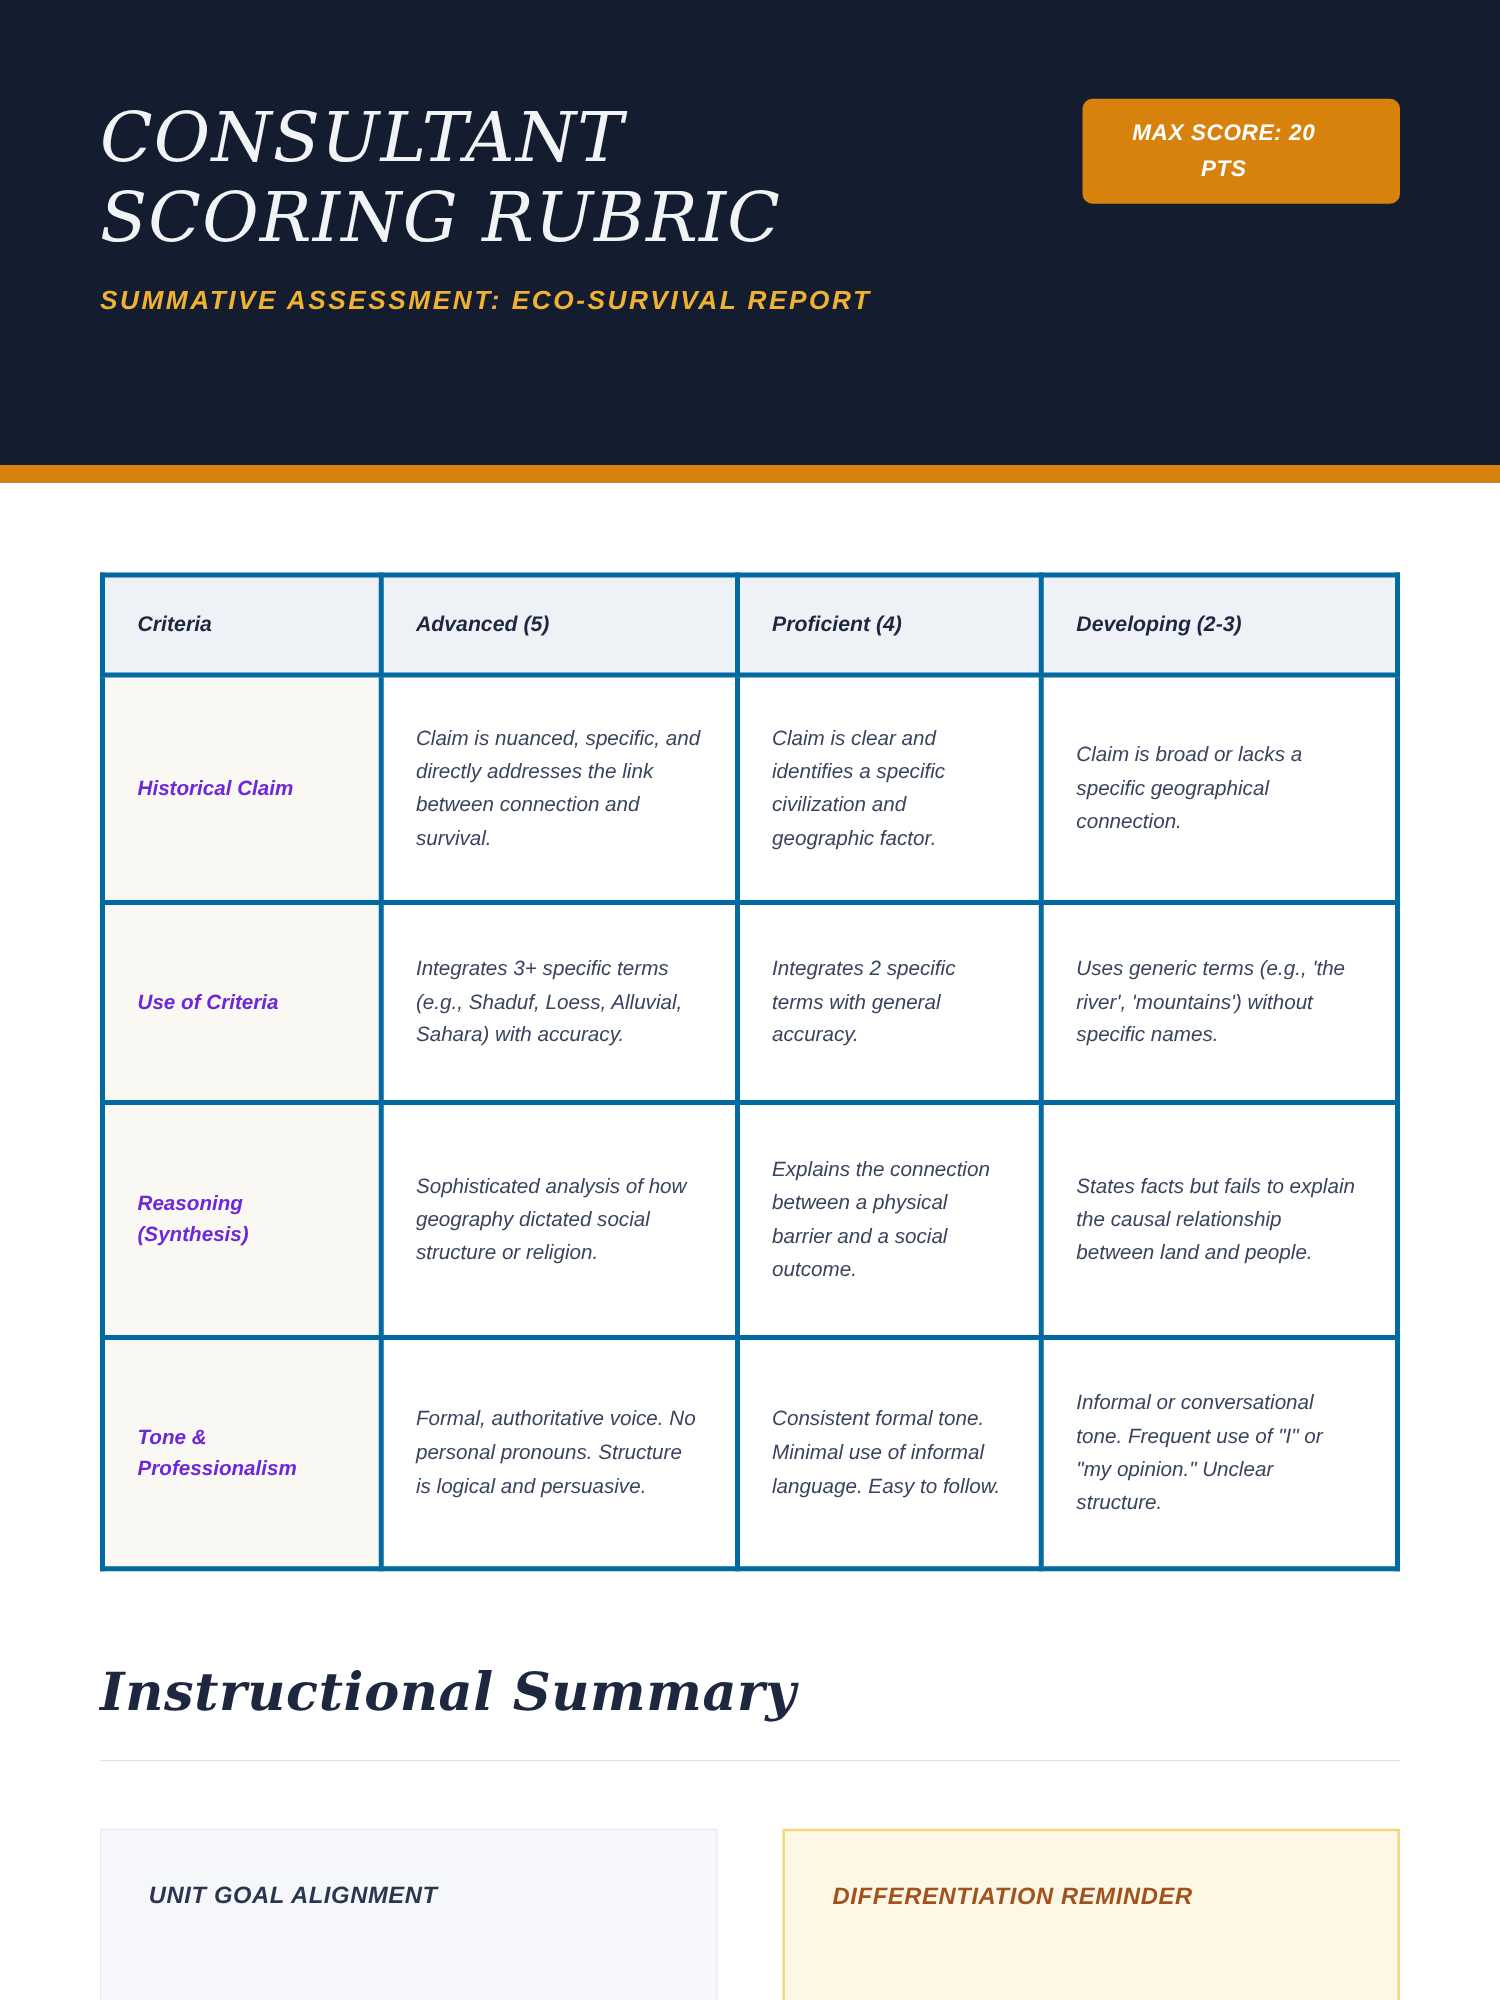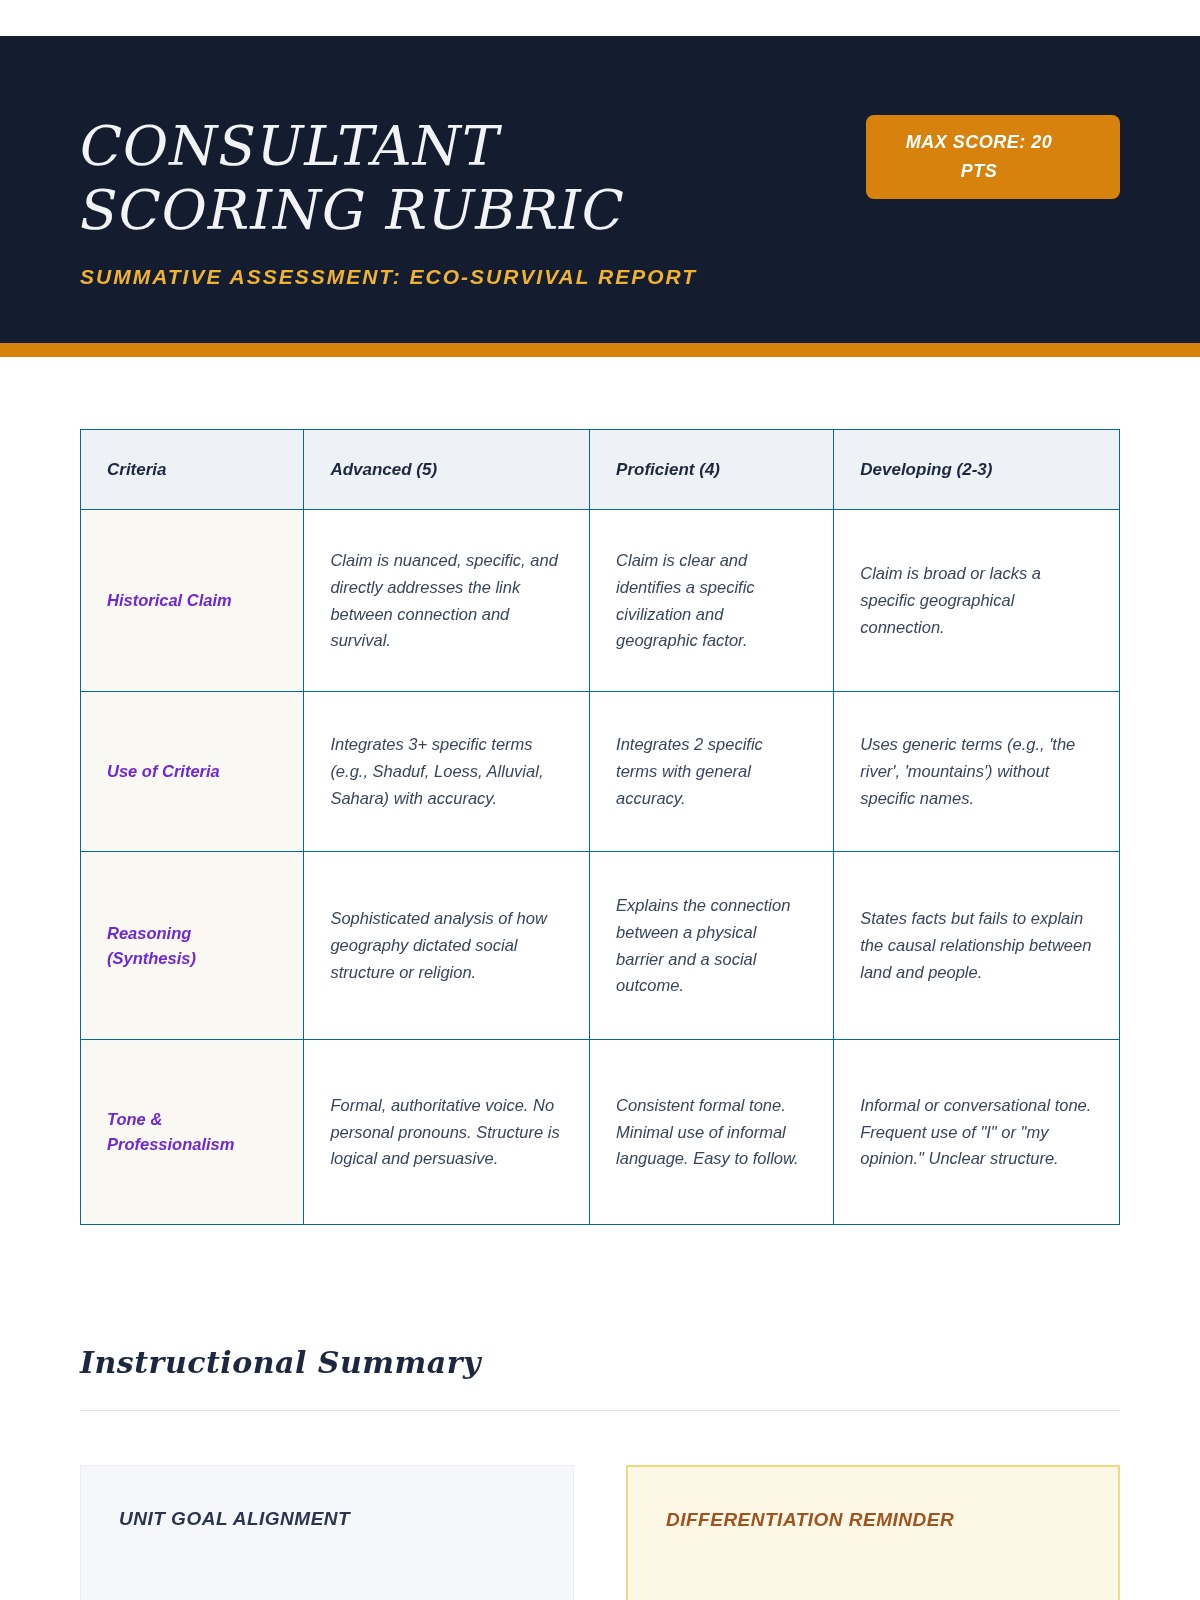--- a/index.html
+++ b/index.html
@@ -9,27 +9,26 @@
     font-family: "Liberation Sans", sans-serif;
   }
   body {
     height: 1600px;
     overflow: hidden;
   }
 
   
   .hero {
     background: #141c30;
-    height: 321px;
+    height: 386px;
     border-bottom: 14px solid #d8820e;
     padding: 78px 80px 17px 80px;
     display: flex;
     justify-content: space-between;
     align-items: flex-start;
-    margin-top: 36px;
   }
   .hero-left { max-width: 720px; }
   .page-title {
     font-family: "DejaVu Serif", serif;
     font-style: italic;
     font-weight: 500;
     font-size: 55px;
     line-height: 1.17;
     color: #f2f3f5;
     letter-spacing: 1px;
@@ -67,21 +66,21 @@
   
   .content { padding: 0 80px; }
 
   table.rubric {
     width: 100%;
     margin-top: 72px;
     border-collapse: collapse;
     table-layout: fixed;
   }
   .rubric th, .rubric td {
-    border: 1px solid #0369a1;
+    border: 4px solid #0369a1;
     vertical-align: middle;
     text-align: left;
     font-style: italic;
     padding: 24px 26px;
   }
   .rubric th {
     background: #eef1f6;
     color: #1d2840;
     font-size: 17px;
     font-weight: bold;
@@ -104,25 +103,25 @@
   .col-advanced   { width: 27.5%; }
   .col-proficient { width: 23.5%; }
   .col-developing { width: 27.5%; }
   tr.r1 { height: 182px; }
   tr.r2 { height: 160px; }
   tr.r3 { height: 188px; }
   tr.r4 { height: 185px; }
 
   
   .summary-heading {
-    margin-top: 120px;
+    margin-top: 72px;
     font-family: "DejaVu Serif", serif;
     font-style: italic;
     font-weight: bold;
-    font-size: 30px;
+    font-size: 42px;
     color: #1d2840;
     letter-spacing: 0.5px;
   }
   .summary-divider {
     margin-top: 30px;
     border: none;
     border-top: 1px solid #e3e3e3;
   }
   .summary-boxes {
     margin-top: 54px;

